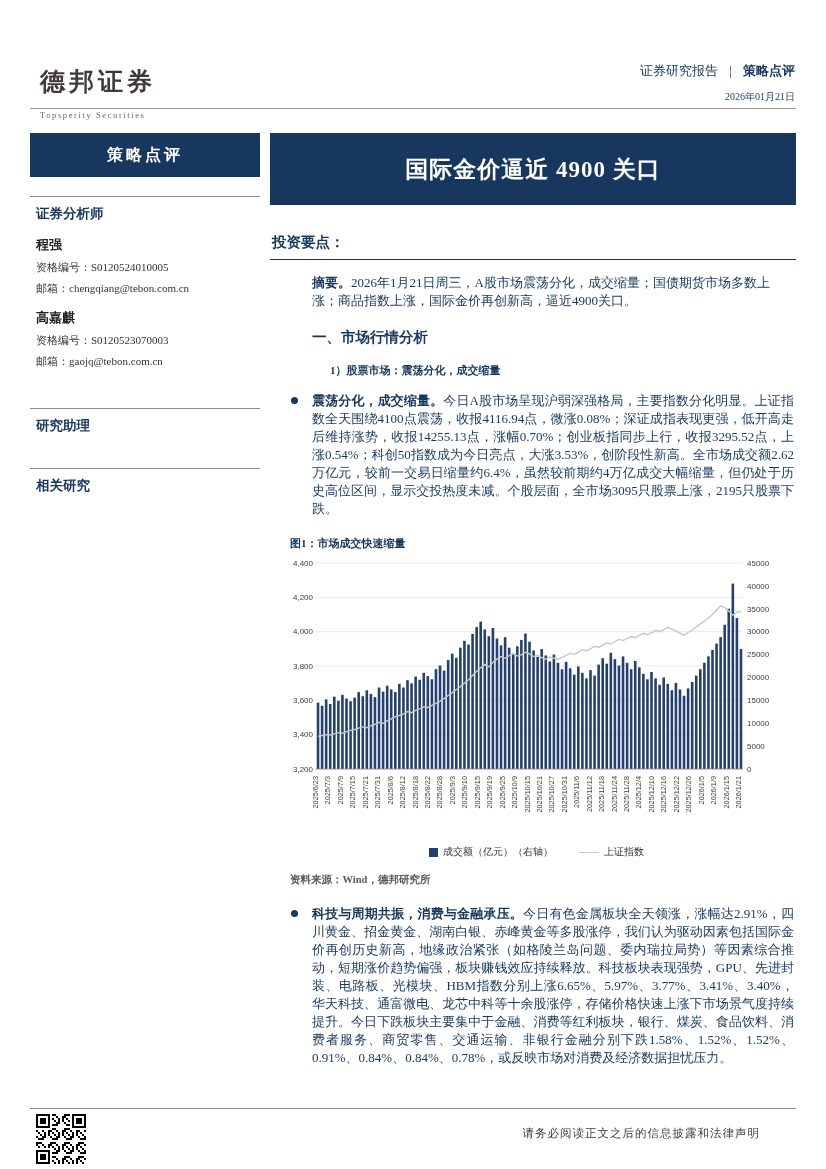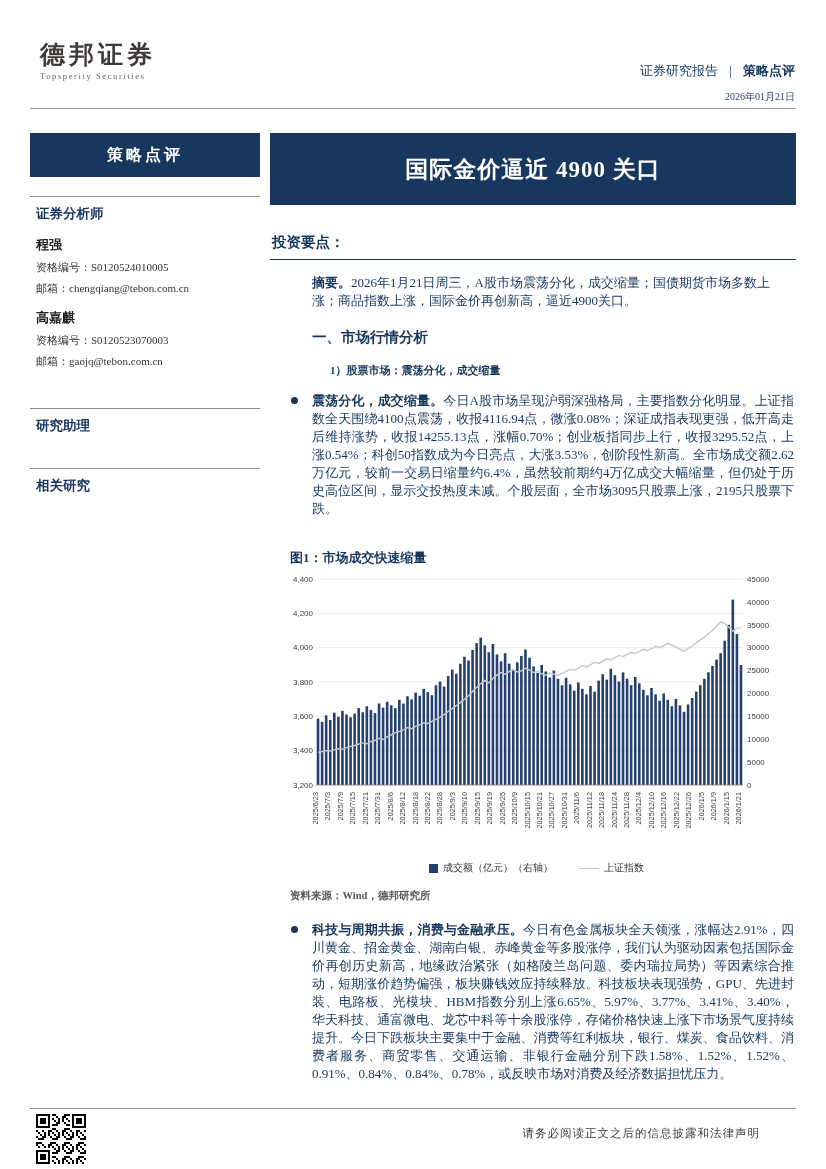--- a/index.html
+++ b/index.html
@@ -1,21 +1,21 @@
 <!DOCTYPE html>
 <html><head>
 <meta charset="utf-8">
 <style>
   html,body{margin:0;padding:0;background:#e8e8e8;}
   .page{position:relative;width:826px;height:1169px;background:#ffffff;margin:0 auto;
         font-family:"Liberation Serif","DejaVu Serif",serif;overflow:hidden;}
   
-  .logo{position:absolute;left:40px;top:41px;}
+  .logo{position:absolute;left:40px;top:68px;}
   .logo-cn{font-size:25px;font-weight:bold;color:#3f3a38;letter-spacing:4px;line-height:1.1;}
-  .logo-en{font-size:8.5px;color:#6b6460;letter-spacing:1.6px;margin-top:2px;}
+  .logo-en{font-size:8.5px;color:#6b6460;letter-spacing:1.6px;margin-top:14px;}
   .header-right{position:absolute;right:31px;top:62px;text-align:right;color:#17375e;}
   .hr-line1{font-size:13px;}
   .hr-line1 .sep{margin:0 8px;color:#17375e;}
   .hr-line1 .cat{font-weight:bold;}
   .hr-line2{font-size:10px;margin-top:10px;}
   .header-rule{position:absolute;left:30px;right:30px;top:108px;border-top:1px solid #9a9a9a;}
   
   .sidebar{position:absolute;left:30px;top:133px;width:230px;}
   .side-tag{height:44px;background:#17375e;color:#ffffff;font-weight:bold;font-size:16px;
             letter-spacing:3px;display:flex;align-items:center;justify-content:center;}
@@ -31,21 +31,21 @@
   .title-banner{height:72px;background:#17375e;color:#ffffff;display:flex;align-items:center;
                 justify-content:center;font-size:23px;font-weight:bold;letter-spacing:1px;}
   .highlights{margin-top:28px;font-weight:bold;font-size:14.5px;color:#17375e;
               border-bottom:1px solid #17375e;padding:0 0 7px 2px;}
   .abstract{margin-top:14px;padding:0 2px 0 42px;font-size:13px;line-height:18px;color:#17375e;}
   .lead{font-weight:bold;}
   .sec-heading{margin-top:18px;padding-left:42px;font-weight:bold;font-size:14.5px;color:#17375e;}
   .sub-heading{margin-top:16px;padding-left:60px;font-weight:bold;font-size:11px;color:#17375e;}
   .bullet{position:relative;margin-top:14px;padding:0 2px 0 42px;font-size:13px;line-height:18px;color:#17375e;text-align:justify;}
   .bullet .dot{position:absolute;left:21px;top:5px;width:7px;height:7px;border-radius:50%;background:#17375e;}
-  .figure-title{margin-top:31px;padding-left:20px;font-weight:bold;font-size:13px;color:#17375e;}
+  .figure-title{margin-top:18px;padding-left:20px;font-weight:bold;font-size:11px;color:#17375e;}
   .chart-wrap{margin-top:6px;margin-left:14px;width:505px;}
   .legend{display:flex;justify-content:center;gap:26px;align-items:center;margin-top:-4px;
           font-family:"Liberation Sans","DejaVu Sans",sans-serif;font-size:10px;color:#333333;}
   .legend-item{display:flex;align-items:center;gap:5px;}
   .swatch-bar{width:9px;height:9px;background:#24406e;display:inline-block;}
   .swatch-line{width:20px;height:0;border-top:1.5px solid #c8c8c8;display:inline-block;}
   .source-note{margin-top:14px;padding-left:20px;font-size:10.5px;color:#595959;font-weight:bold;}
   
   .footer-rule{position:absolute;left:30px;right:30px;top:1108px;border-top:1px solid #8c8c8c;}
   .qr{position:absolute;left:36px;top:1114px;width:50px;height:50px;}

